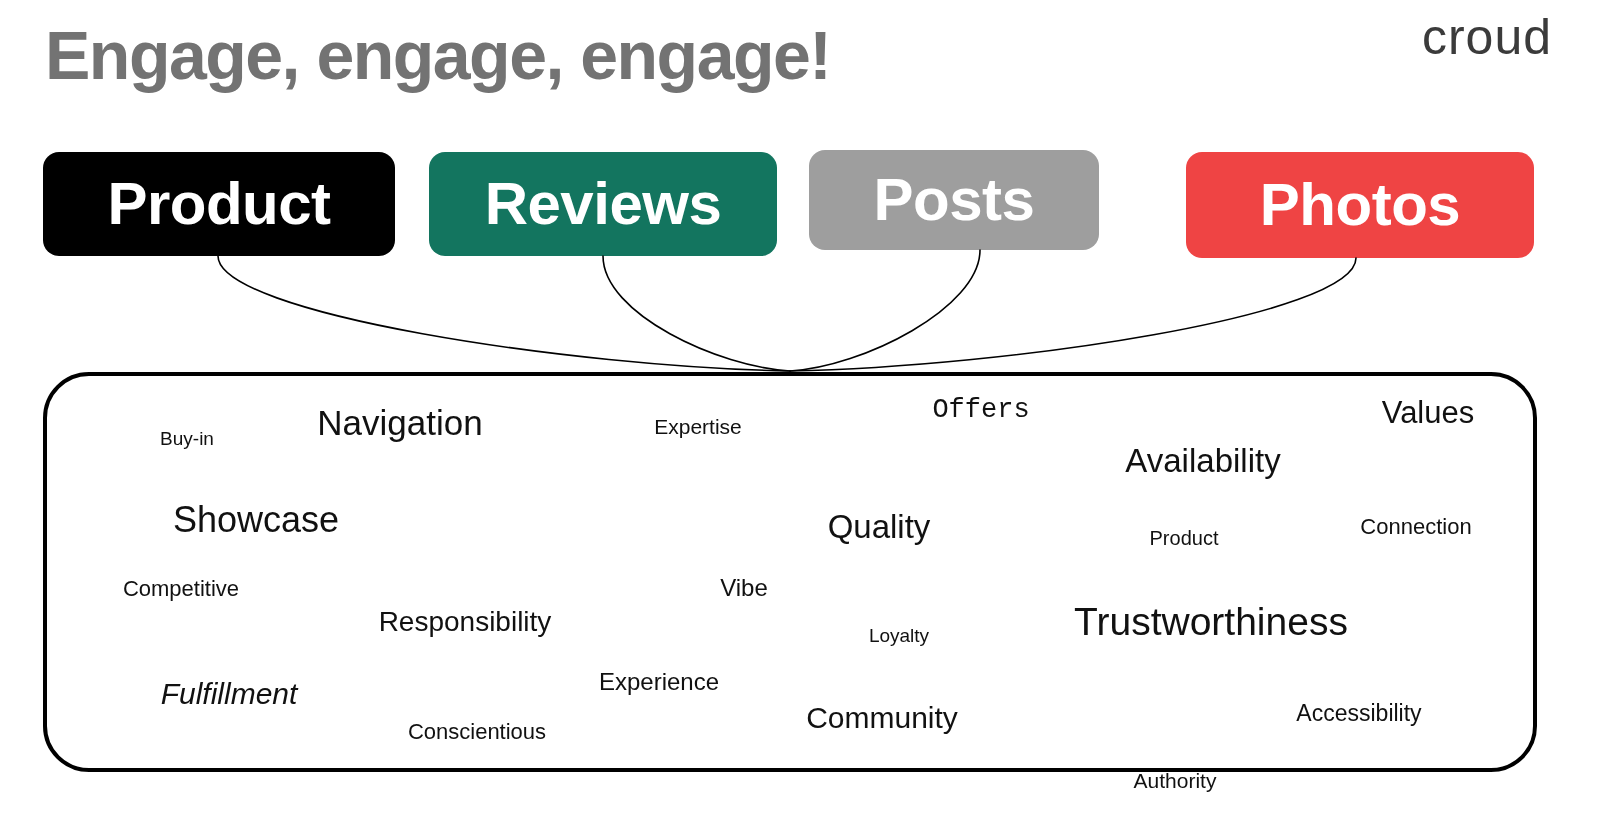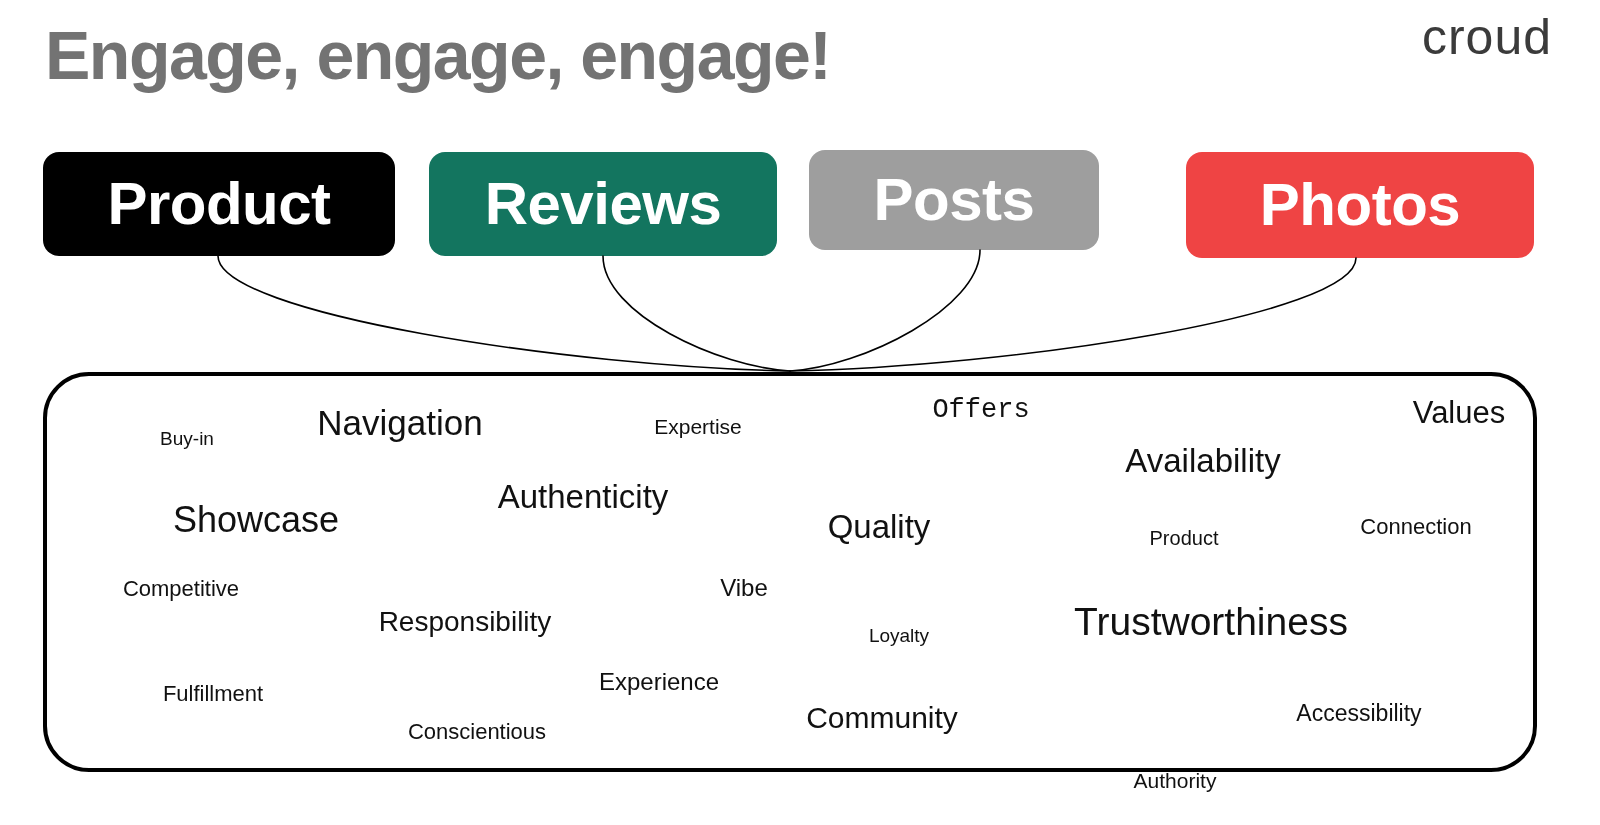--- a/index.html
+++ b/index.html
@@ -150,34 +150,33 @@
         <path d="M 1356 258 C 1356 316 1005.0799999999999 367 790 371" fill="none" stroke-width="1.6"></path>
       </g>
   </svg>
 
   <div class="cloud-box">
     <div class="cloud-inner" id="cloud-inner">
         <span class="cloud-word" style="left: 140px; top: 62px; font-size: 19px;">Buy-in</span>
         <span class="cloud-word" style="left: 353px; top: 46px; font-size: 35px;">Navigation</span>
         <span class="cloud-word" style="left: 651px; top: 50px; font-size: 21px;">Expertise</span>
         <span class="cloud-word" style="left: 934px; top: 34px; font-size: 27px; font-family: Liberation Mono, monospace;">Offers</span>
-        <span class="cloud-word" style="left: 1381px; top: 36px; font-size: 31px; margin-left: 31px;">Values</span>
+        <span class="cloud-word" style="left: 1381px; top: 36px; font-size: 31px;">Values</span>
         <span class="cloud-word" style="left: 1156px; top: 84px; font-size: 33px;">Availability</span>
-        <span class="cloud-word" style="left: 536px; top: 120px; font-size: 33px;">Authenticity</span>
         <span class="cloud-word" style="left: 209px; top: 144px; font-size: 36px;">Showcase</span>
         <span class="cloud-word" style="left: 832px; top: 150px; font-size: 33px;">Quality</span>
         <span class="cloud-word" style="left: 1137px; top: 162px; font-size: 20px;">Product</span>
         <span class="cloud-word" style="left: 1369px; top: 151px; font-size: 22px;">Connection</span>
         <span class="cloud-word" style="left: 697px; top: 194px; font-size: 24px; margin-top: 18px;">Vibe</span>
         <span class="cloud-word" style="left: 134px; top: 213px; font-size: 22px;">Competitive</span>
         <span class="cloud-word" style="left: 418px; top: 246px; font-size: 28px;">Responsibility</span>
         <span class="cloud-word" style="left: 1164px; top: 245px; font-size: 39px;">Trustworthiness</span>
         <span class="cloud-word" style="left: 852px; top: 259px; font-size: 19px;">Loyalty</span>
         <span class="cloud-word" style="left: 612px; top: 306px; font-size: 24px;">Experience</span>
-        <span class="cloud-word" style="left: 166px; top: 318px; font-size: 22px;">Fulfillment</span>
+        <span class="cloud-word" style="left: 182px; top: 318px; font-size: 30px; font-style: italic;">Fulfillment</span>
         <span class="cloud-word" style="left: 835px; top: 342px; font-size: 30px;">Community</span>
         <span class="cloud-word" style="left: 1312px; top: 337px; font-size: 23px;">Accessibility</span>
         <span class="cloud-word" style="left: 430px; top: 356px; font-size: 22px;">Conscientious</span>
         <span class="cloud-word" style="left: 1128px; top: 357px; font-size: 21px; margin-top: 47px;">Authority</span>
       </div>
   </div>
 
 </div>
 
 </body></html>

